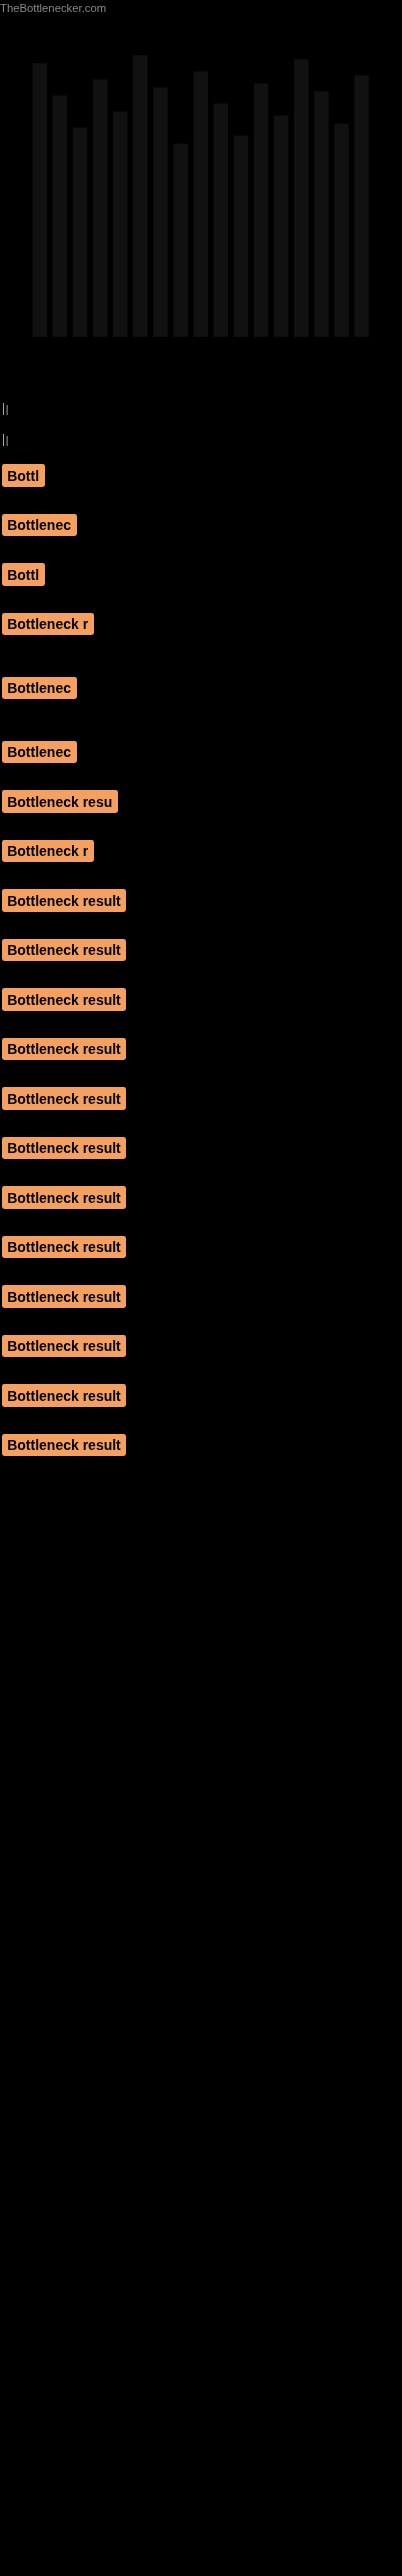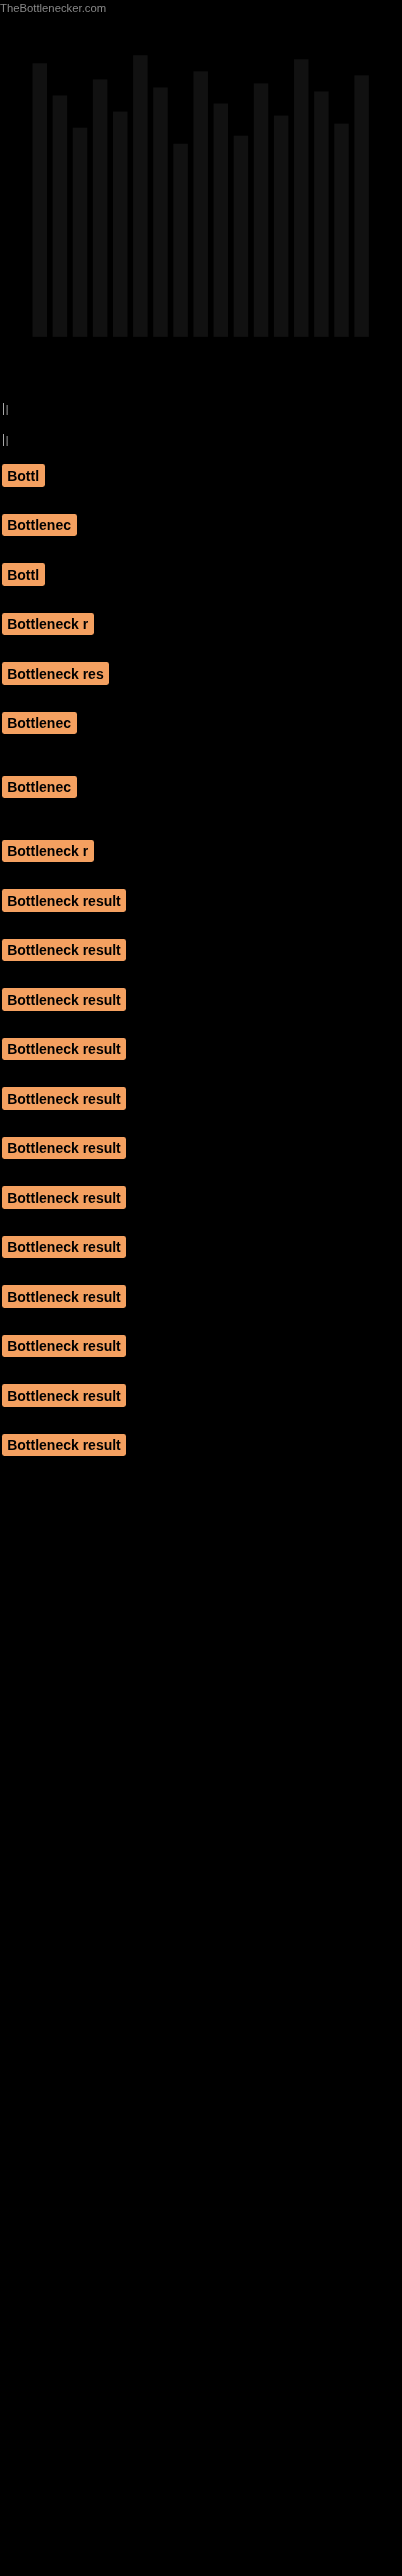--- a/index.html
+++ b/index.html
@@ -121,33 +121,33 @@
     </div>
     <div class="row-spacer"></div>
     <div class="bottleneck-row">
       <span class="bottleneck-badge">Bottl</span>
     </div>
     <div class="row-spacer"></div>
     <div class="bottleneck-row">
       <span class="bottleneck-badge">Bottleneck r</span>
     </div>
     <div class="row-spacer"></div>
-    <div class="bottleneck-row">
-      <span class="bottleneck-badge">Bottleneck res</span>
-    </div>
     <div class="row-spacer"></div>
     <div class="bottleneck-row">
       <span class="bottleneck-badge">Bottlenec</span>
     </div>
     <div class="row-spacer"></div>
     <div class="row-spacer"></div>
     <div class="bottleneck-row">
       <span class="bottleneck-badge">Bottlenec</span>
     </div>
     <div class="row-spacer"></div>
+    <div class="bottleneck-row">
+      <span class="bottleneck-badge">Bottleneck resu</span>
+    </div>
     <div class="row-spacer"></div>
     <div class="bottleneck-row">
       <span class="bottleneck-badge">Bottleneck r</span>
     </div>
     <div class="row-spacer"></div>
     <div class="bottleneck-row">
       <span class="bottleneck-badge">Bottleneck result</span>
     </div>
     <div class="row-spacer"></div>
     <div class="bottleneck-row">

